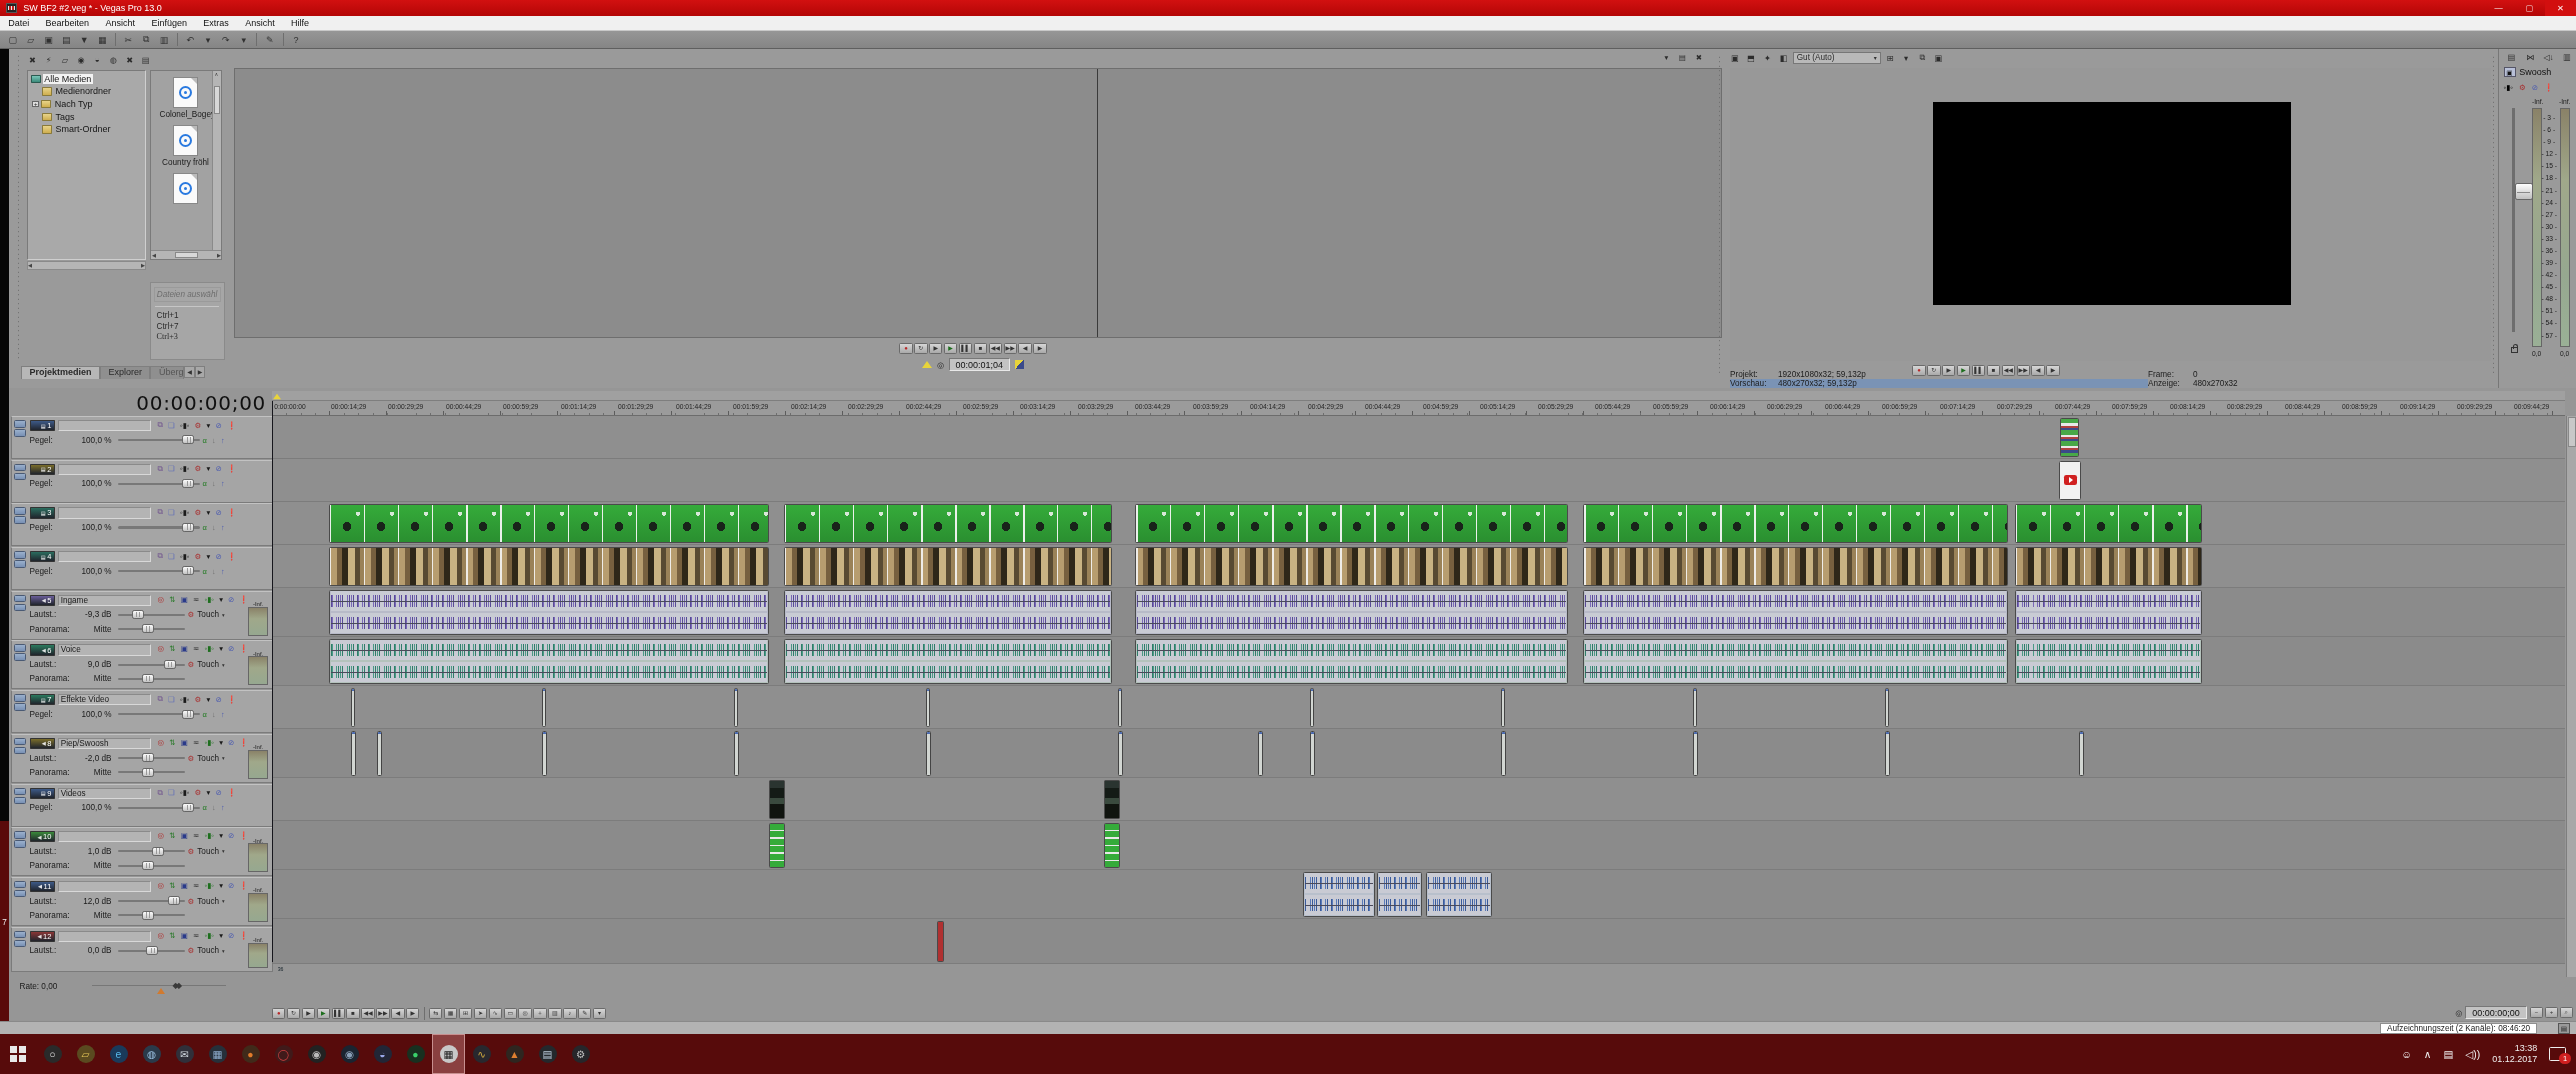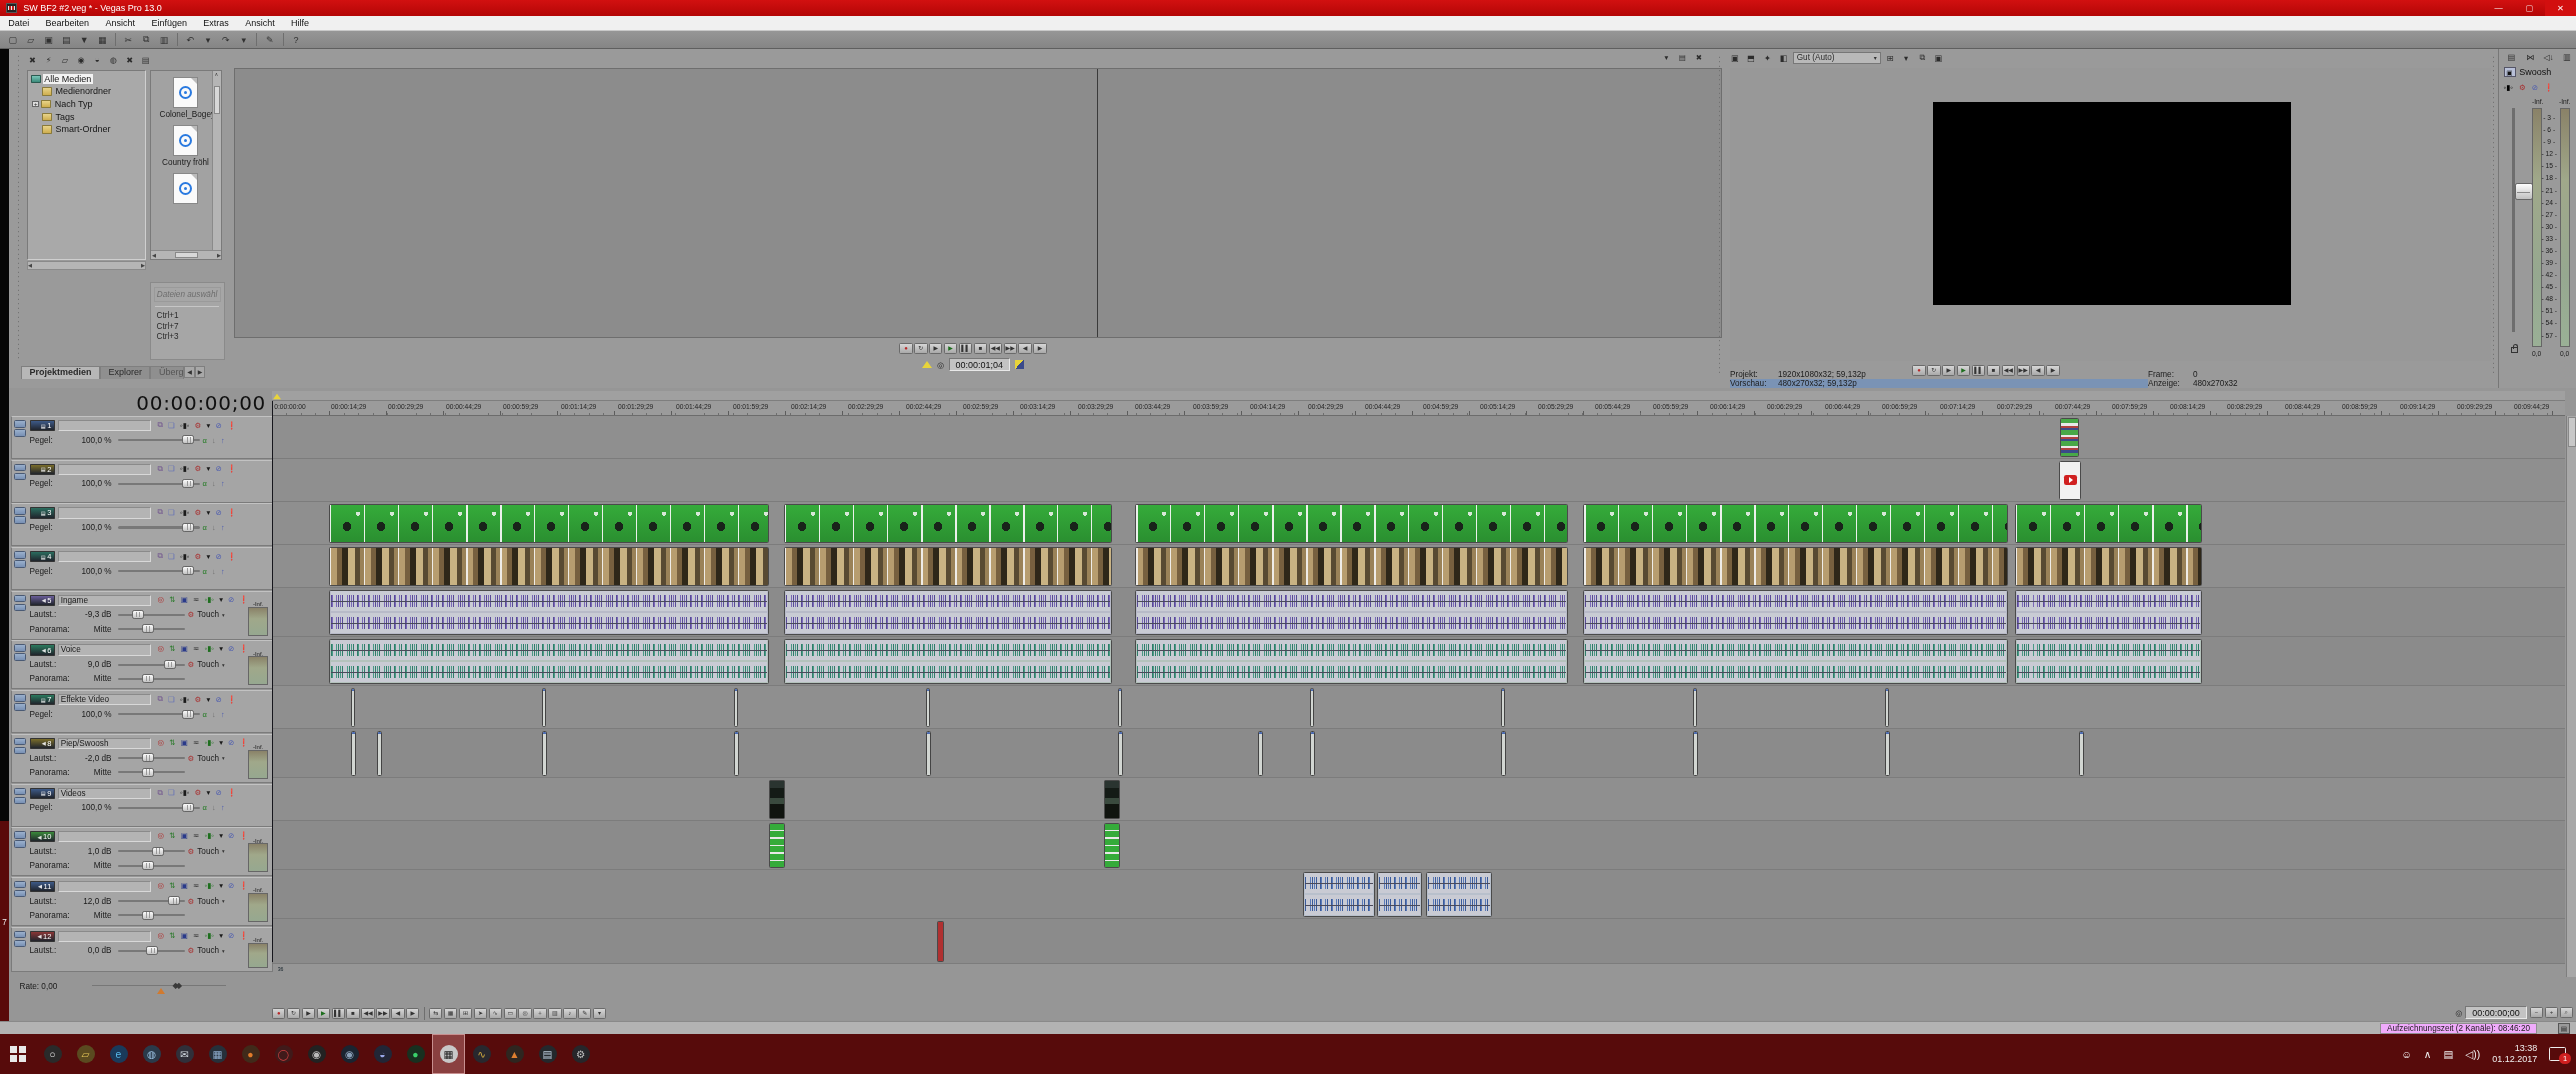--- a/index.html
+++ b/index.html
@@ -164,21 +164,21 @@
   #ratelabel{position:absolute;left:9px;top:4px}
   #rateslider{position:absolute;left:81px;top:6.7px;width:134px;height:1.5px;background:#777}
   #ratehandle{position:absolute;left:81px;top:-4.5px;color:#3a3a3a;font-size:8.2px;letter-spacing:-3px}
   #ratetri{position:absolute;left:146px;top:10.4px;width:0;height:0;border-left:4.5px solid transparent;border-right:4.5px solid transparent;border-bottom:6.7px solid #d07a30}
   #tltransport{position:absolute;left:263px;top:618px;width:2304px;height:15px;display:flex;align-items:center;gap:1.5px}
   #tlright{position:absolute;right:3px;top:618px;display:flex;align-items:center;gap:3px;font-size:8.2px;color:#222}
   #vscroll{position:absolute;right:0;top:28px;width:9.7px;height:561px;background:#a8a8a8;border-left:0.7px solid #7e7e7e}
   #vscroll .thumb{width:8.2px;height:30px;background:#c8c8c8;border:0.7px solid #888;margin:0.7px auto 0}
   
   #statusbar{position:absolute;left:0;top:1021px;width:2576px;height:13.4px;background:#b3b3b3;border-top:0.7px solid #8a8a8a;font-size:8.2px;color:#1c1c1c}
-  #rectime{position:absolute;right:39px;top:0.7px;background:#f0abfc;border:0.7px solid #8f8f8f;padding:0 6px;height:11.2px;line-height:10.4px}
+  #rectime{position:absolute;right:39px;top:0.7px;background:#ffffff;border:0.7px solid #8f8f8f;padding:0 6px;height:11.2px;line-height:10.4px}
   #kbdico{position:absolute;right:6px;top:0.7px;width:12px;height:11.2px;border:0.7px solid #555;background:#9a9a9a;font-size:6.7px;text-align:center;line-height:9.7px;color:#222}
   #taskbar{position:absolute;left:0;top:1034px;width:2576px;height:40px;background:#570b0b;display:flex;align-items:center}
   #startbtn{width:36px;height:100%;display:flex;align-items:center;justify-content:center}
   #winlogo{display:grid;grid-template-columns:7.5px 7.5px;grid-template-rows:7.5px 7.5px;gap:1.5px}
   #winlogo span{background:#e8e8e8}
   .task{width:33px;height:100%;display:flex;align-items:center;justify-content:center;font-size:12.7px}
   .task.active{background:#8a4040;border:0.7px solid #c89090}
   .task .dot{width:18px;height:18px;border-radius:50%;display:flex;align-items:center;justify-content:center;font-size:10.4px;color:#eee}
   #tray{margin-left:auto;display:flex;align-items:center;gap:12px;color:#f0f0f0;font-size:10.4px;padding-right:10.4px}
   #clock{text-align:right;font-size:9px;line-height:1.25}
@@ -296,21 +296,21 @@
             <i></i>
           </div>
         </div>
       </div>
     <div id="pickbox">
       <div id="pickbtn">Dateien auswähl</div>
       <div id="picksep"></div>
       <div id="shortcutlist">
           <span class="shortcut" style="display: block;">Ctrl+1</span>
           <span class="shortcut" style="display: block;">Ctrl+7</span>
-          <span class="shortcut" style="display: block;">Ctrl+3</span>
+          <span class="shortcut" style="display: block; font-family: Liberation Serif, serif;">Ctrl+3</span>
         </div>
     </div>
     <div id="docktabs">
         <span class="dtab active">Projektmedien</span>
         <span class="dtab">Explorer</span>
         <span class="dtab cut">Überg</span>
         <span class="tabarrow">◀</span>
         <span class="tabarrow">▶</span>
       </div>
   </div>

